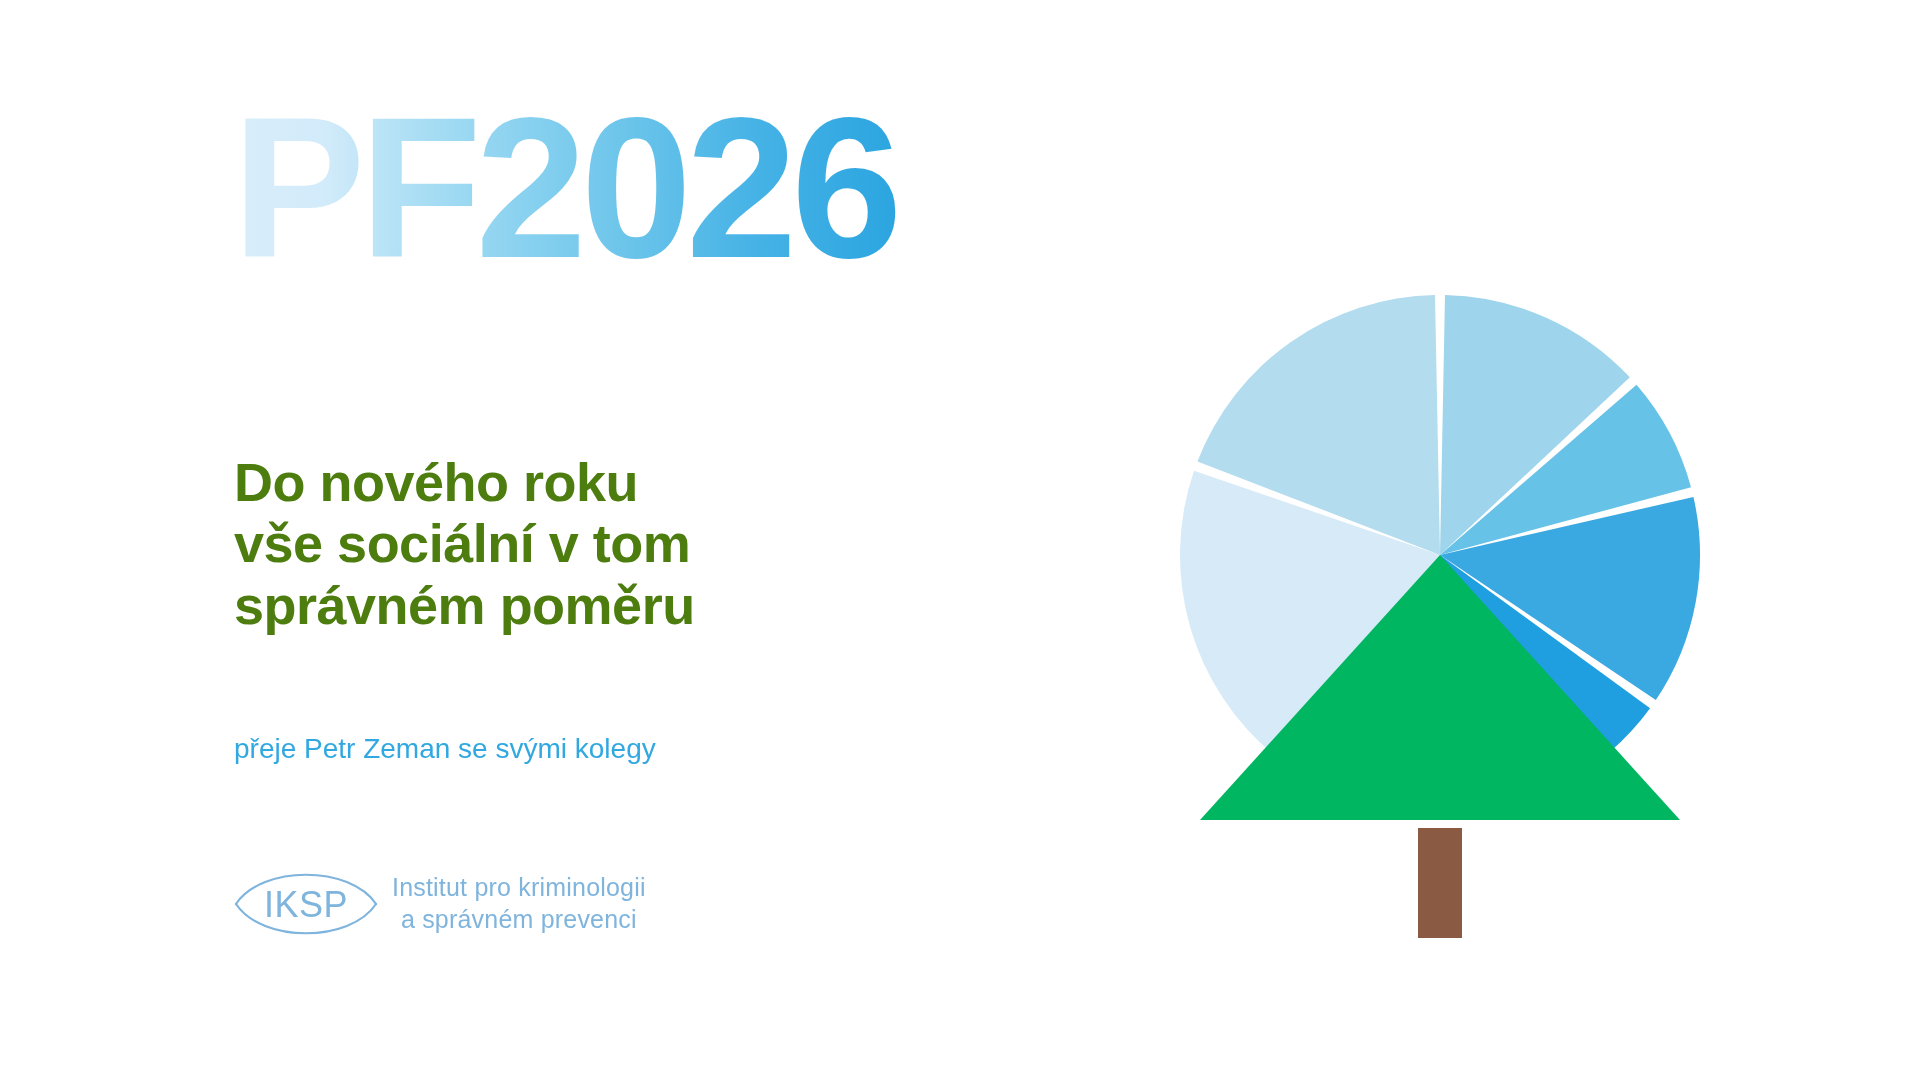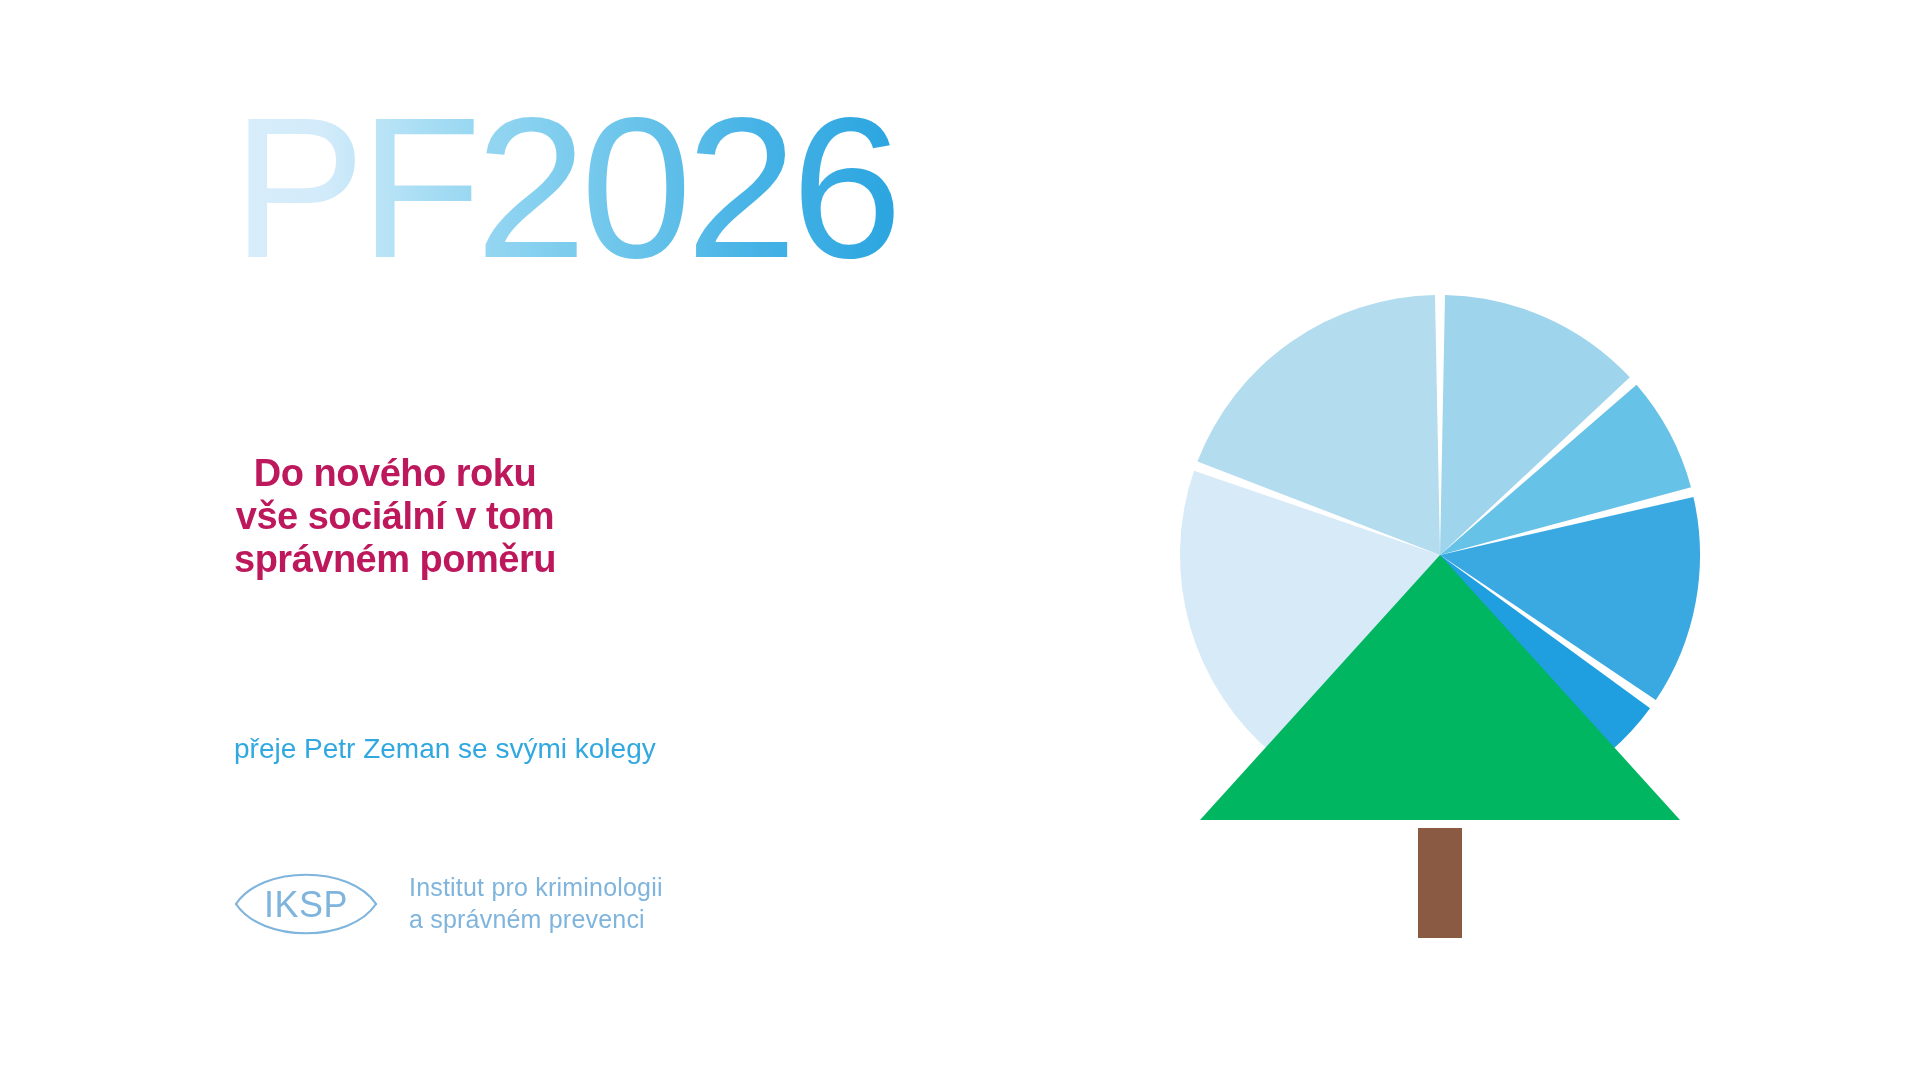--- a/index.html
+++ b/index.html
@@ -28,21 +28,21 @@
     top: 0;
     width: 830px;
     height: 1080px;
   }
 
   .pf-title {
     position: absolute;
     left: 0;
     top: 88px;
     font-family: "Liberation Sans", sans-serif;
-    font-weight: normal;
+    font-weight: bold;
     font-size: 200px;
     line-height: 1;
     letter-spacing: -6px;
     white-space: nowrap;
     background: linear-gradient(90deg,
         #d9edfa 0%,
         #d2ebfa 14%,
         #aadef4 28%,
         #8bd2f0 43%,
         #6ac4ea 60%,
@@ -53,25 +53,24 @@
     color: transparent;
     -webkit-text-fill-color: transparent;
   }
 
   .headline {
     position: absolute;
     left: 2px;
     top: 452px;
     font-family: "Liberation Sans", sans-serif;
     font-weight: bold;
-    font-size: 38px;
+    font-size: 54px;
     line-height: 1.135;
-    color: #be185d;
+    color: #4d7c0f;
     letter-spacing: -0.5px;
-    text-align: center;
   }
   .headline .hl-line { display: block; white-space: nowrap; }
 
   .signature {
     position: absolute;
     left: 2px;
     top: 735px;
     font-family: "Liberation Sans", sans-serif;
     font-weight: normal;
     font-size: 28px;
@@ -81,40 +80,41 @@
     white-space: nowrap;
   }
 
   
   .logo-block {
     position: absolute;
     left: 0px;
     top: 855px;
     width: 520px;
     height: 110px;
+    text-align: center;
   }
   .logo-mark {
     position: absolute;
     left: 0;
     top: 0;
     width: 148px;
     height: 98px;
   }
   .logo-text {
     position: absolute;
     left: 160px;
     top: 16px;
     font-family: "Liberation Sans", sans-serif;
     font-weight: normal;
     font-size: 25px;
     line-height: 1.28;
     color: #7fb4dd;
     letter-spacing: 0.2px;
   }
-  .logo-text .lt-line { display: block; white-space: nowrap; margin-left: 17px; }
+  .logo-text .lt-line { display: block; white-space: nowrap; }
 
   
   .tree-art {
     position: absolute;
     left: 1080px;
     top: 200px;
     width: 720px;
     height: 790px;
   }
 </style>

